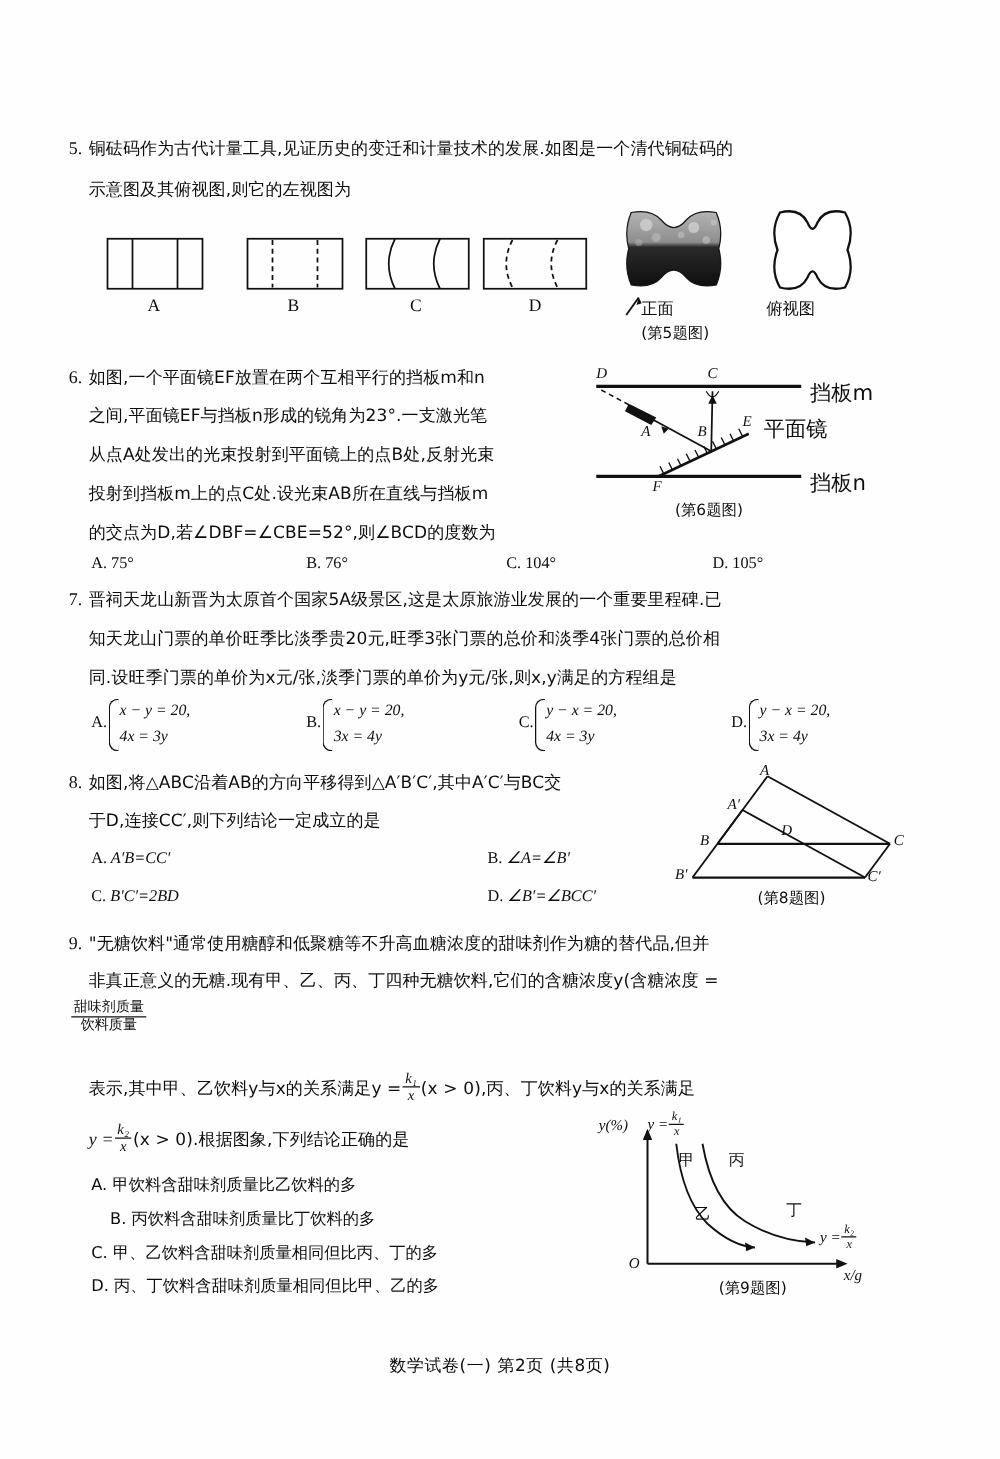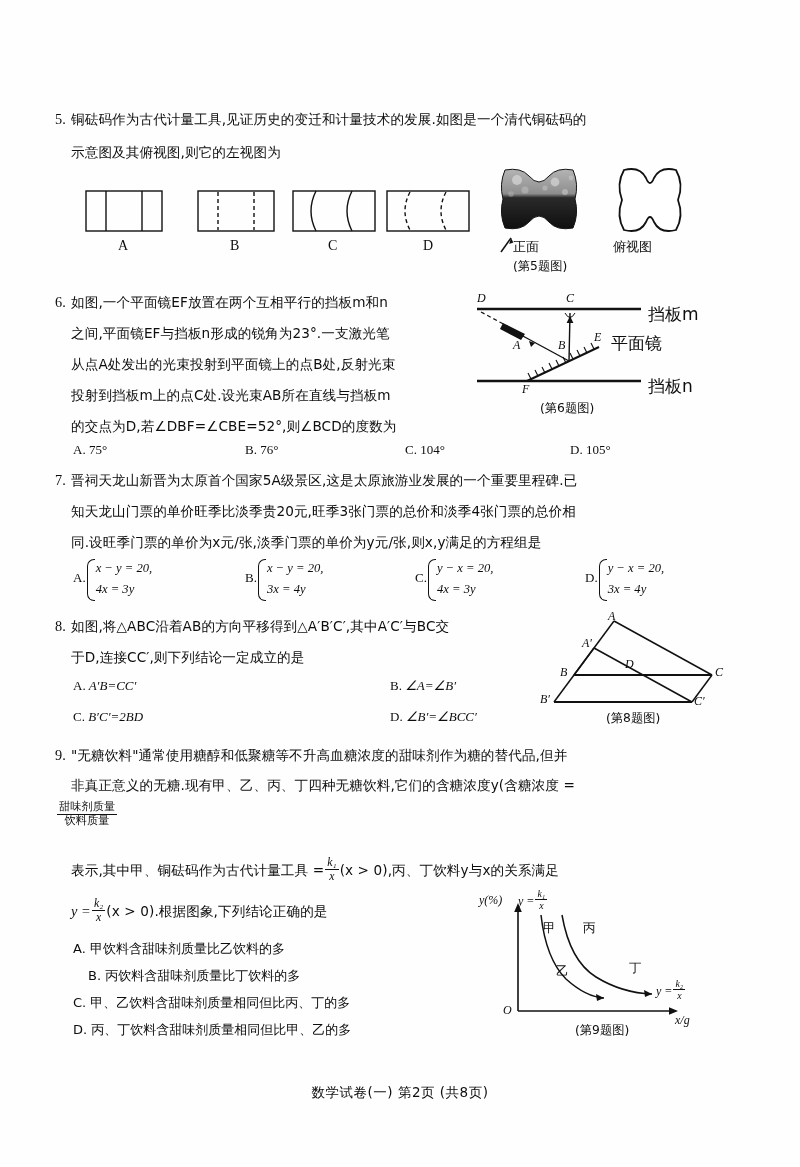--- a/index.html
+++ b/index.html
@@ -327,21 +327,21 @@
 
   <div class="qnum" style="left:55px; top:742px;">9.</div>
   <div class="q cn" style="left:71px; top:742px; width:700px;">"无糖饮料"通常使用糖醇和低聚糖等不升高血糖浓度的甜味剂作为糖的替代品,但并</div>
   <div class="q cn" style="left:71px; top:772px; width:700px;">非真正意义的无糖.现有甲、乙、丙、丁四种无糖饮料,它们的含糖浓度y(含糖浓度 =</div>
 
   <div class="q" style="left:56px; top:800px; width:710px;">
     <span class="frac cnfrac cn"><span class="num">甜味剂质量</span><span class="den">饮料质量</span></span>
   </div>
 
   <div class="q" style="left:71px; top:856px; width:700px;">
-    <span class="cn">表示,其中甲、铜砝码作为古代计量工具 =</span><span class="frac it"><span class="num">k₁</span><span class="den">x</span></span><span class="cn">(x &gt; 0),丙、丁饮料y与x的关系满足</span>
+    <span class="cn">表示,其中甲、乙饮料y与x的关系满足y =</span><span class="frac it"><span class="num">k₁</span><span class="den">x</span></span><span class="cn">(x &gt; 0),丙、丁饮料y与x的关系满足</span>
   </div>
 
   <div class="q" style="left:71px; top:897px; width:430px;">
     <span class="it">y =</span><span class="frac it"><span class="num">k₂</span><span class="den">x</span></span><span class="cn">(x &gt; 0).根据图象,下列结论正确的是</span>
   </div>
 
   <div class="opt cn" style="left:73px; top:936px;">
     <span>A.</span>
     <span>甲饮料含甜味剂质量比乙饮料的多</span>
   </div>

